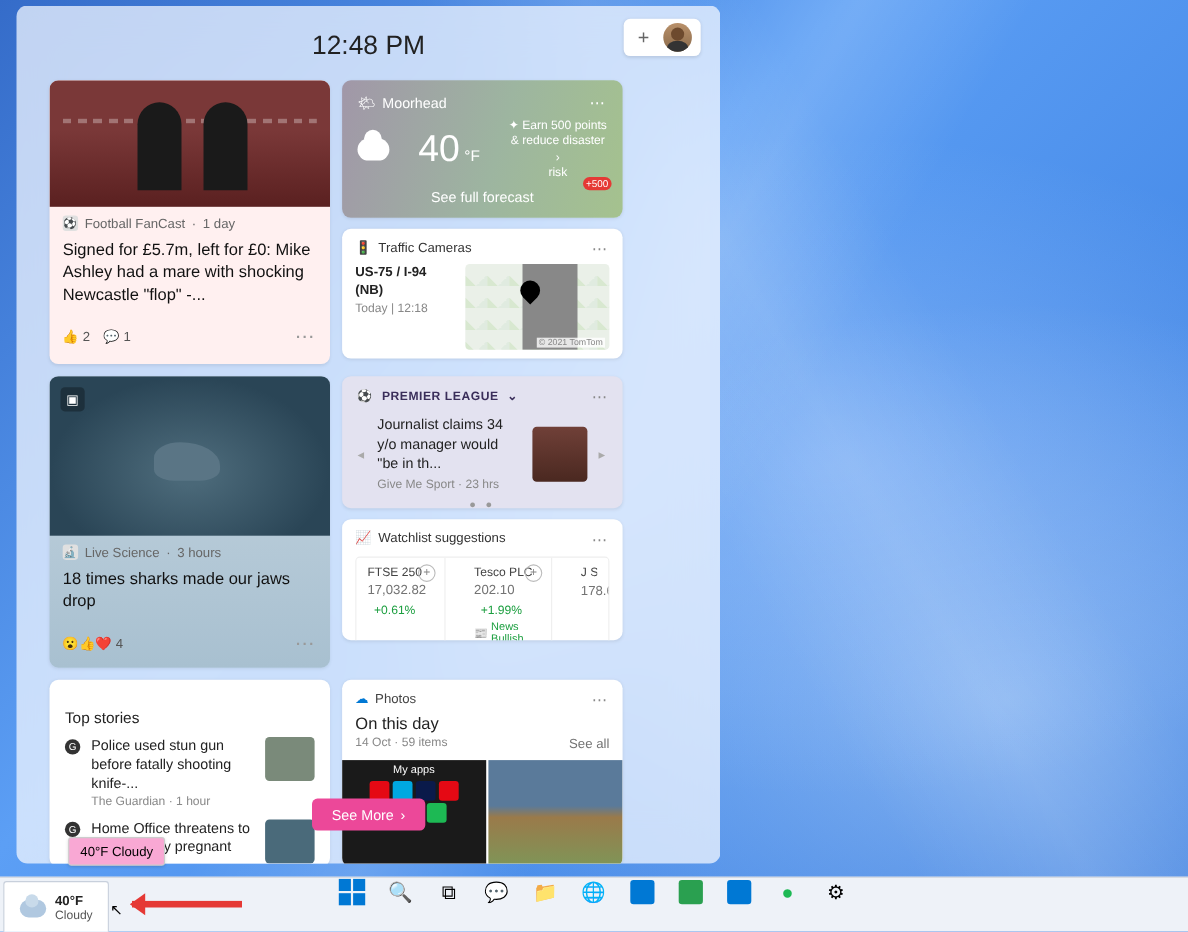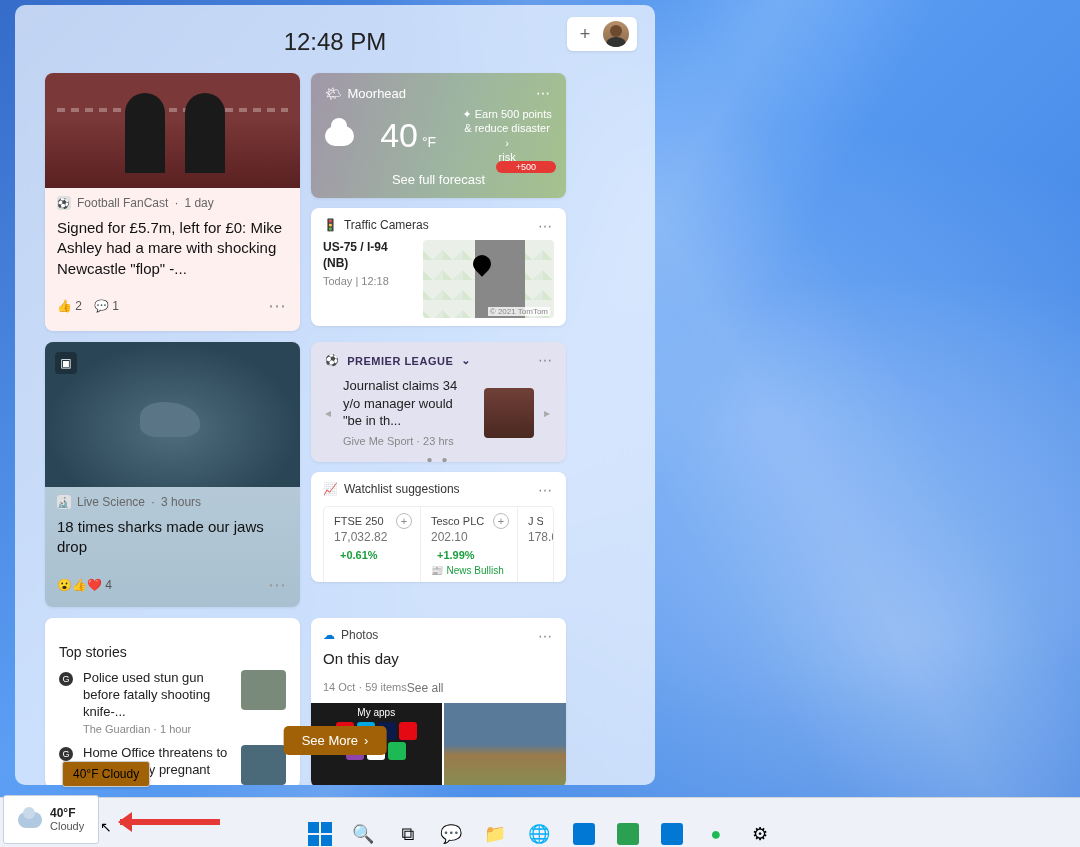--- a/index.html
+++ b/index.html
@@ -28,21 +28,21 @@
 .news-pink{background:#fff0f0}
 .weather-card{background:linear-gradient(105deg,#a197a8 0%,#9db5a0 55%,#a5c28e 100%);color:#fff;height:125px;padding:12px 14px}
 .weather-top{display:flex;align-items:center;justify-content:space-between}
 .weather-loc{display:flex;align-items:center;gap:6px;font-size:13px}
 .weather-main{display:flex;align-items:center;gap:26px;margin-top:6px}
 .weather-temp{display:flex;align-items:baseline;gap:4px}
 .weather-temp .val{font-size:34px;font-weight:300}
 .weather-temp .unit{font-size:14px}
 .weather-promo{font-size:11px;text-align:center;line-height:1.3}
 .weather-forecast{text-align:center;font-size:13px;margin-top:8px}
-.weather-badge{position:absolute;right:10px;bottom:25px;background:#e53935;color:#fff;font-size:9px;padding:1px 20px;border-radius:8px}
+.weather-badge{position:absolute;right:10px;bottom:25px;background:#e53935;color:#fff;font-size:9px;padding:1px 3px;border-radius:8px}
 .cloud-icon{width:30px;height:20px;background:#fff;border-radius:20px;position:relative}
 .cloud-icon::before{content:'';position:absolute;width:16px;height:16px;background:#fff;border-radius:50%;top:-8px;left:6px}
 .traffic-card{height:118px;padding:10px 12px}
 .traffic-header{display:flex;align-items:center;gap:6px;font-size:12px;color:#333;margin-bottom:8px}
 .traffic-body{display:flex;gap:10px}
 .traffic-info{flex:0 0 90px;font-size:12px}
 .traffic-road{font-weight:600;color:#222;line-height:1.3}
 .traffic-time{color:#888;font-size:11px;margin-top:4px}
 .traffic-map{flex:1;height:78px;border-radius:4px;background:#eaf0e8;position:relative;overflow:hidden}
 .traffic-map::before{content:'';position:absolute;inset:0;background:linear-gradient(45deg,#d8e8d0 25%,transparent 25%),linear-gradient(-45deg,#e0ebe0 25%,transparent 25%);background-size:20px 20px}
@@ -57,53 +57,53 @@
 .premier-header{display:flex;align-items:center;gap:8px;font-size:11px;font-weight:600;color:#3a2e5a;letter-spacing:0.5px}
 .premier-body{display:flex;align-items:center;gap:10px;margin-top:10px}
 .premier-nav{width:8px;height:14px;color:#aaa;cursor:pointer;font-size:12px}
 .premier-text{flex:1;font-size:13px;color:#222;line-height:1.35}
 .premier-sub{font-size:11px;color:#888;margin-top:4px}
 .premier-img{width:50px;height:50px;border-radius:4px;background:linear-gradient(#704038,#4a2820)}
 .dots{text-align:center;font-size:10px;color:#999;letter-spacing:3px;margin-top:6px}
 .watchlist-card{padding:10px 12px;height:110px}
 .watchlist-header{display:flex;align-items:center;gap:6px;font-size:12px;color:#333}
 .wl-icon{color:#2aa050}
-.stocks{display:flex;gap:0;margin-top:10px;border:1px solid #eee;border-radius:4px;overflow:hidden}
+.stocks{display:flex;gap:16px;margin-top:10px;border:1px solid #eee;border-radius:4px;overflow:hidden}
 .stock{flex:1;padding:8px 10px;border-right:1px solid #eee;position:relative;min-width:0}
 .stock:last-child{border-right:none;flex:0 0 35px}
 .stock-name{font-size:11px;color:#444;white-space:nowrap;overflow:hidden}
 .stock-add{position:absolute;top:6px;right:8px;width:16px;height:16px;border:1px solid #bbb;border-radius:50%;display:flex;align-items:center;justify-content:center;font-size:11px;color:#888}
 .stock-val{font-size:12px;color:#737373;margin-top:3px}
-.stock-chg{font-size:11px;font-weight:700;display:inline-block;margin-left:6px}
+.stock-chg{font-size:11px;font-weight:400;display:inline-block;margin-left:6px}
 .chg-up{color:#1a9e3e}
 .news-bullish{font-size:10px;color:#1a9e3e;margin-top:2px;display:flex;align-items:center;gap:3px}
 .topstories-card{padding:26px 14px;height:170px}
 .ts-title{font-size:14px;color:#222;margin-bottom:10px}
 .ts-item{display:flex;gap:10px;margin-bottom:10px}
 .ts-icon-small{width:14px;height:14px;background:#333;border-radius:50%;flex-shrink:0;margin-top:2px;display:flex;align-items:center;justify-content:center;color:#fff;font-size:9px}
 .ts-text{flex:1}
 .ts-headline{font-size:13px;color:#222;line-height:1.3}
 .ts-meta{font-size:11px;color:#888;margin-top:2px}
 .ts-thumb{width:45px;height:40px;border-radius:4px;background:#7a8a7a;flex-shrink:0}
 .photos-card{padding:10px 12px 0;height:170px}
 .photos-header{display:flex;align-items:center;gap:6px;font-size:12px;color:#444}
 .od-icon{color:#0078d4}
 .photos-title{font-size:15px;color:#222;margin-top:8px}
-.photos-sub{font-size:11px;color:#888;margin-top:14px;display:flex;justify-content:flex-start}
+.photos-sub{font-size:11px;color:#888;margin-top:2px;display:flex;justify-content:space-between}
 .see-all{color:#737373;font-size:12px}
 .photo-grid{display:flex;gap:2px;margin-top:8px;margin-left:-12px;margin-right:-12px}
 .photo-tile{flex:1;height:104px}
 .apps-tile{background:#1a1a1a;display:flex;flex-direction:column;align-items:center;padding:4px}
 .apps-label{color:#fff;font-size:10px;margin-bottom:2px}
 .apps-row{display:flex;gap:3px;margin-top:2px}
 .app-icon{width:18px;height:18px;border-radius:3px}
 .autumn-tile{background:linear-gradient(#5a7a9a 40%,#9a7a4a 50%,#7a9a5a 100%)}
-.see-more-btn{position:absolute;bottom:30px;left:50%;transform:translateX(-50%);background:#a16207;color:#fff;padding:7px 18px;border-radius:5px;font-size:13px;display:flex;align-items:center;gap:6px;cursor:pointer;z-index:5}
-.tooltip{position:absolute;left:62px;bottom:60px;background:#a16207;border:1px solid #ccc;padding:5px 10px;font-size:12px;border-radius:3px;box-shadow:0 1px 3px rgba(0,0,0,0.15);z-index:10}
-.taskbar{position:absolute;left:0;right:0;bottom:0;height:50px;background:#eef2f8;border-top:1px solid #d0d5dd;display:flex;align-items:flex-end}
+.see-more-btn{position:absolute;bottom:30px;left:50%;transform:translateX(-50%);background:#ec4899;color:#fff;padding:7px 18px;border-radius:5px;font-size:13px;display:flex;align-items:center;gap:6px;cursor:pointer;z-index:5}
+.tooltip{position:absolute;left:62px;bottom:60px;background:#f9a8d4;border:1px solid #ccc;padding:5px 10px;font-size:12px;border-radius:3px;box-shadow:0 1px 3px rgba(0,0,0,0.15);z-index:10}
+.taskbar{position:absolute;left:0;right:0;bottom:0;height:50px;background:#eef2f8;border-top:1px solid #d0d5dd;display:flex;align-items:flex-start}
 .tb-weather{display:flex;align-items:center;gap:8px;padding:0 14px;height:100%;border:1px solid #c8d0dc;background:#fff;border-radius:3px;margin:3px}
 .tb-cloud{width:24px;height:16px;background:#b0c8e0;border-radius:16px;position:relative}
 .tb-cloud::before{content:'';position:absolute;width:12px;height:12px;background:#c8daea;border-radius:50%;top:-5px;left:5px}
 .tb-weather-text{display:flex;flex-direction:column;line-height:1.1}
 .tb-temp{font-size:12px;font-weight:600;color:#222}
 .tb-cond{font-size:11px;color:#555}
 .cursor{position:absolute;left:100px;bottom:12px;font-size:14px;pointer-events:none}
 .red-arrow{position:absolute;left:120px;bottom:22px;width:100px;height:6px;background:#e53935}
 .red-arrow::before{content:'';position:absolute;left:-12px;top:-7px;border:10px solid transparent;border-right:14px solid #e53935}
 .tb-icons{position:absolute;left:50%;transform:translateX(-50%);display:flex;gap:18px;align-items:center}

